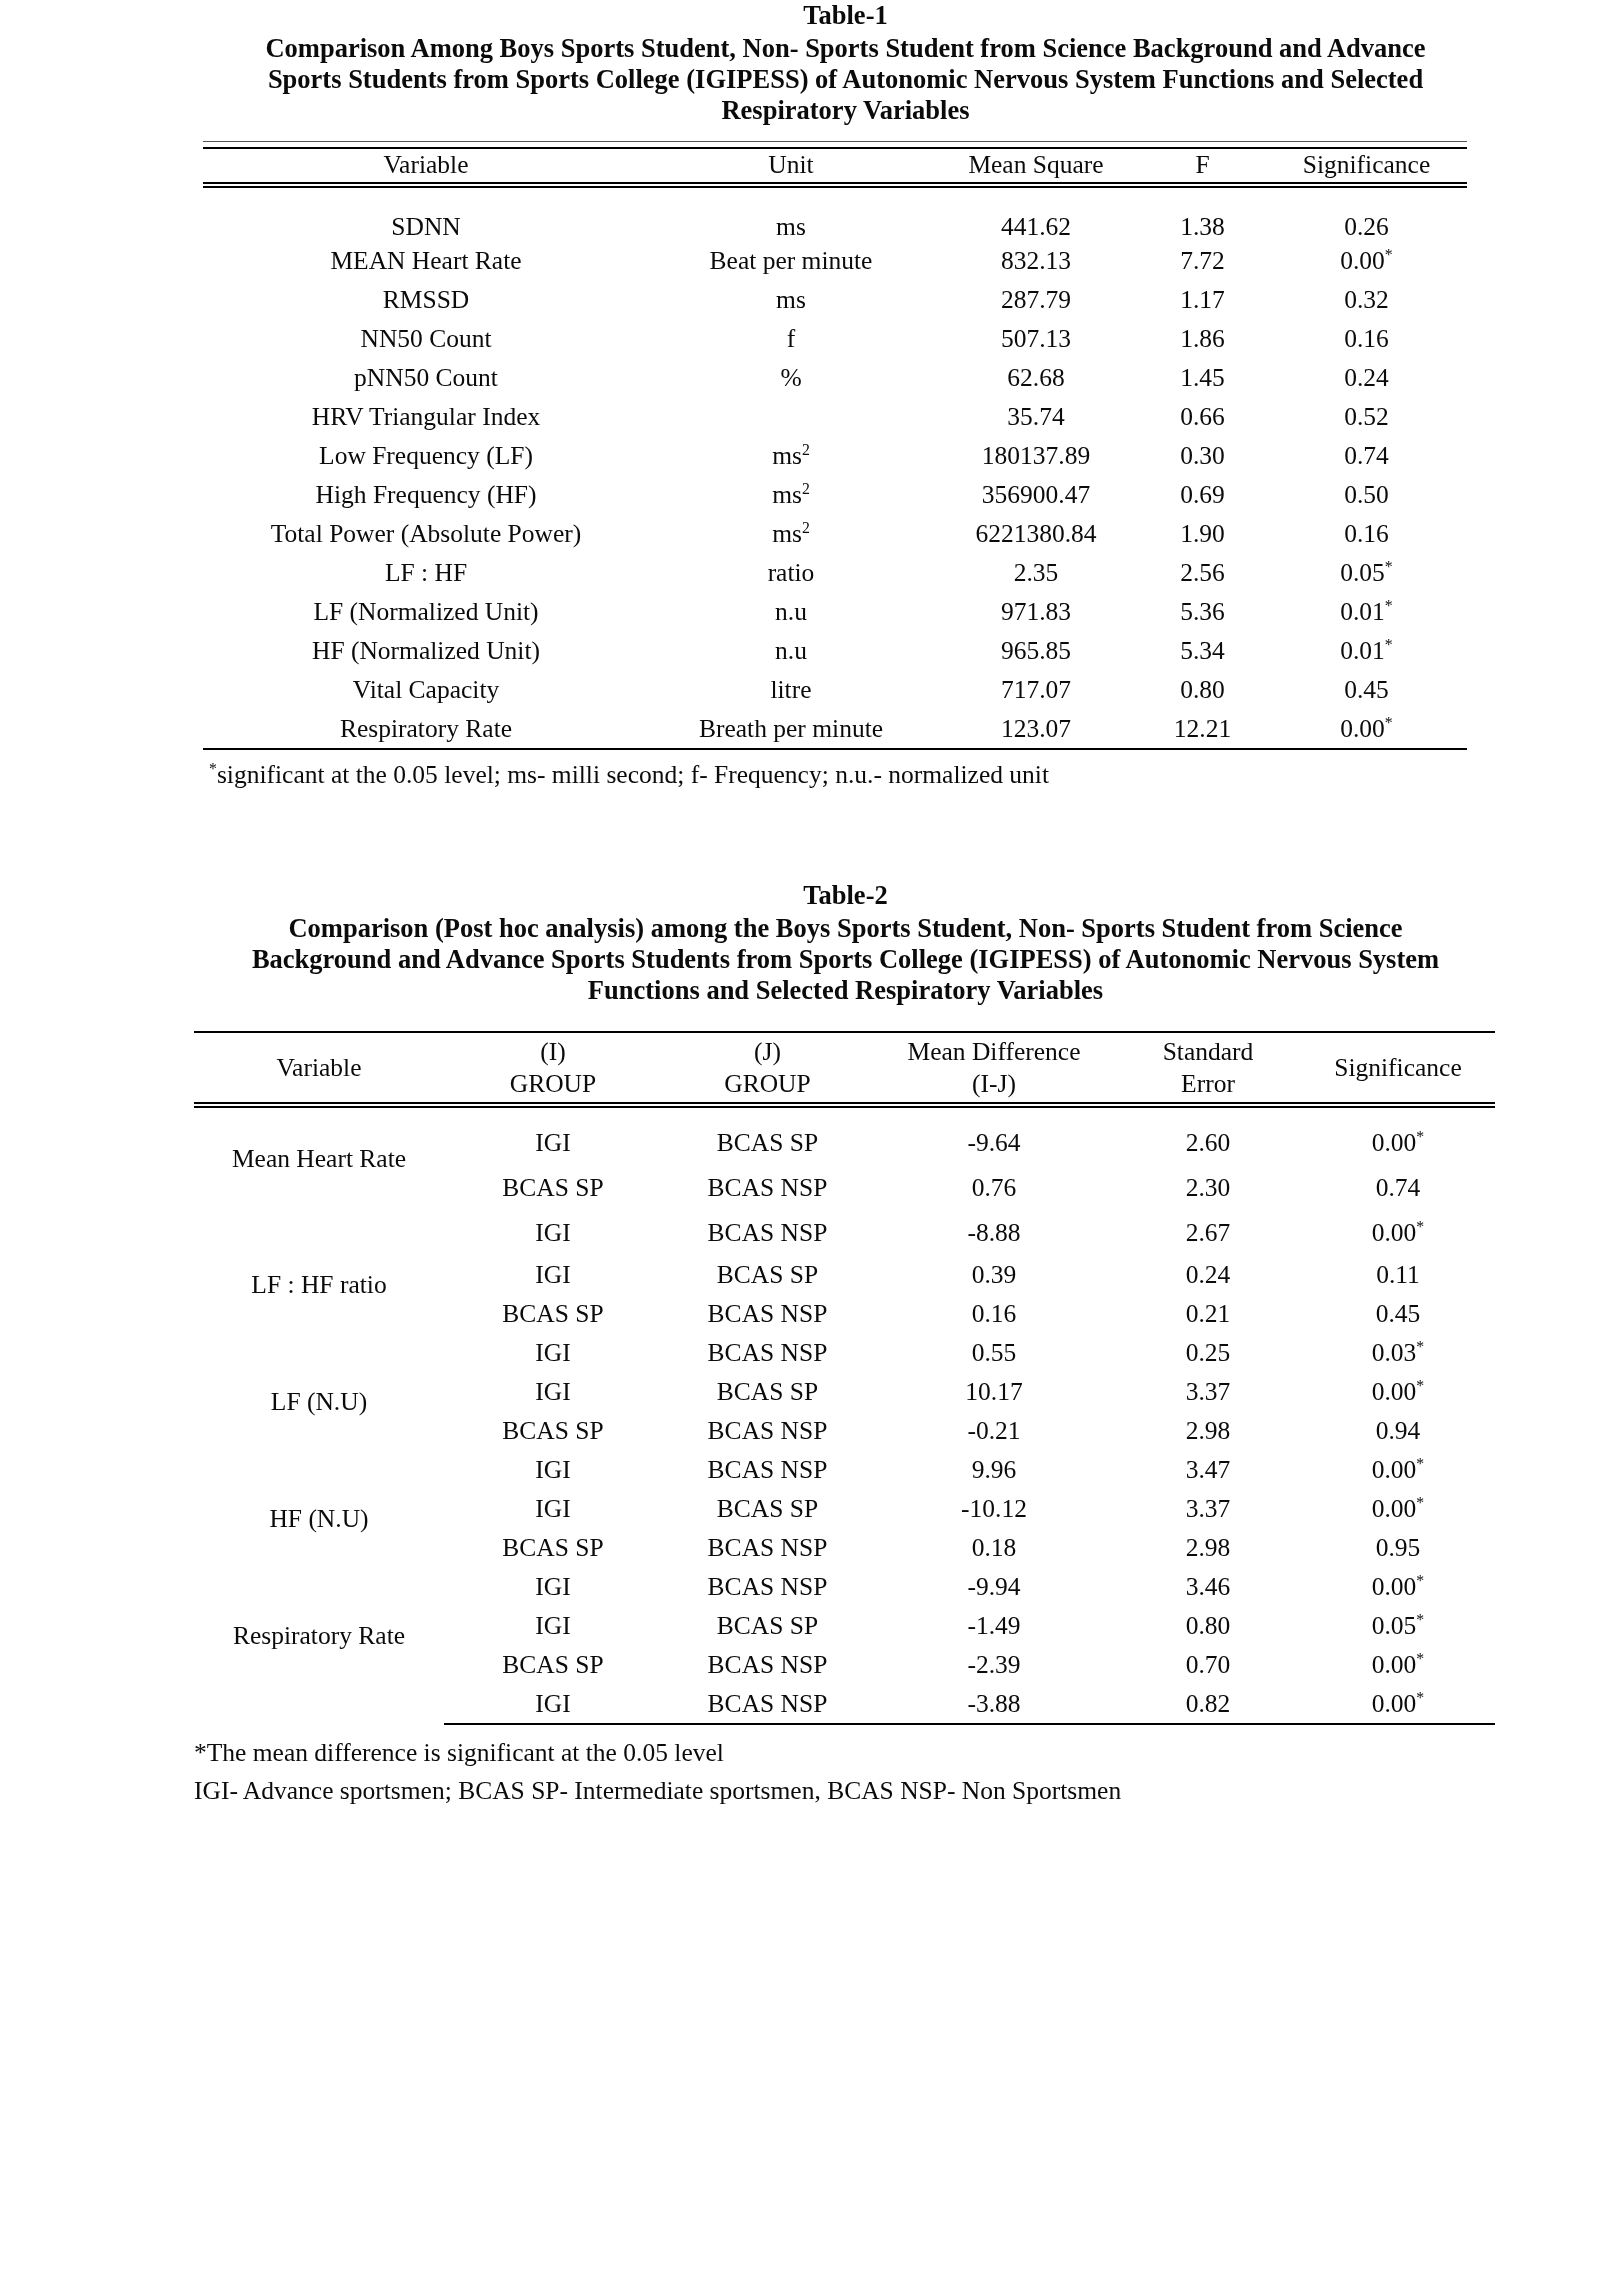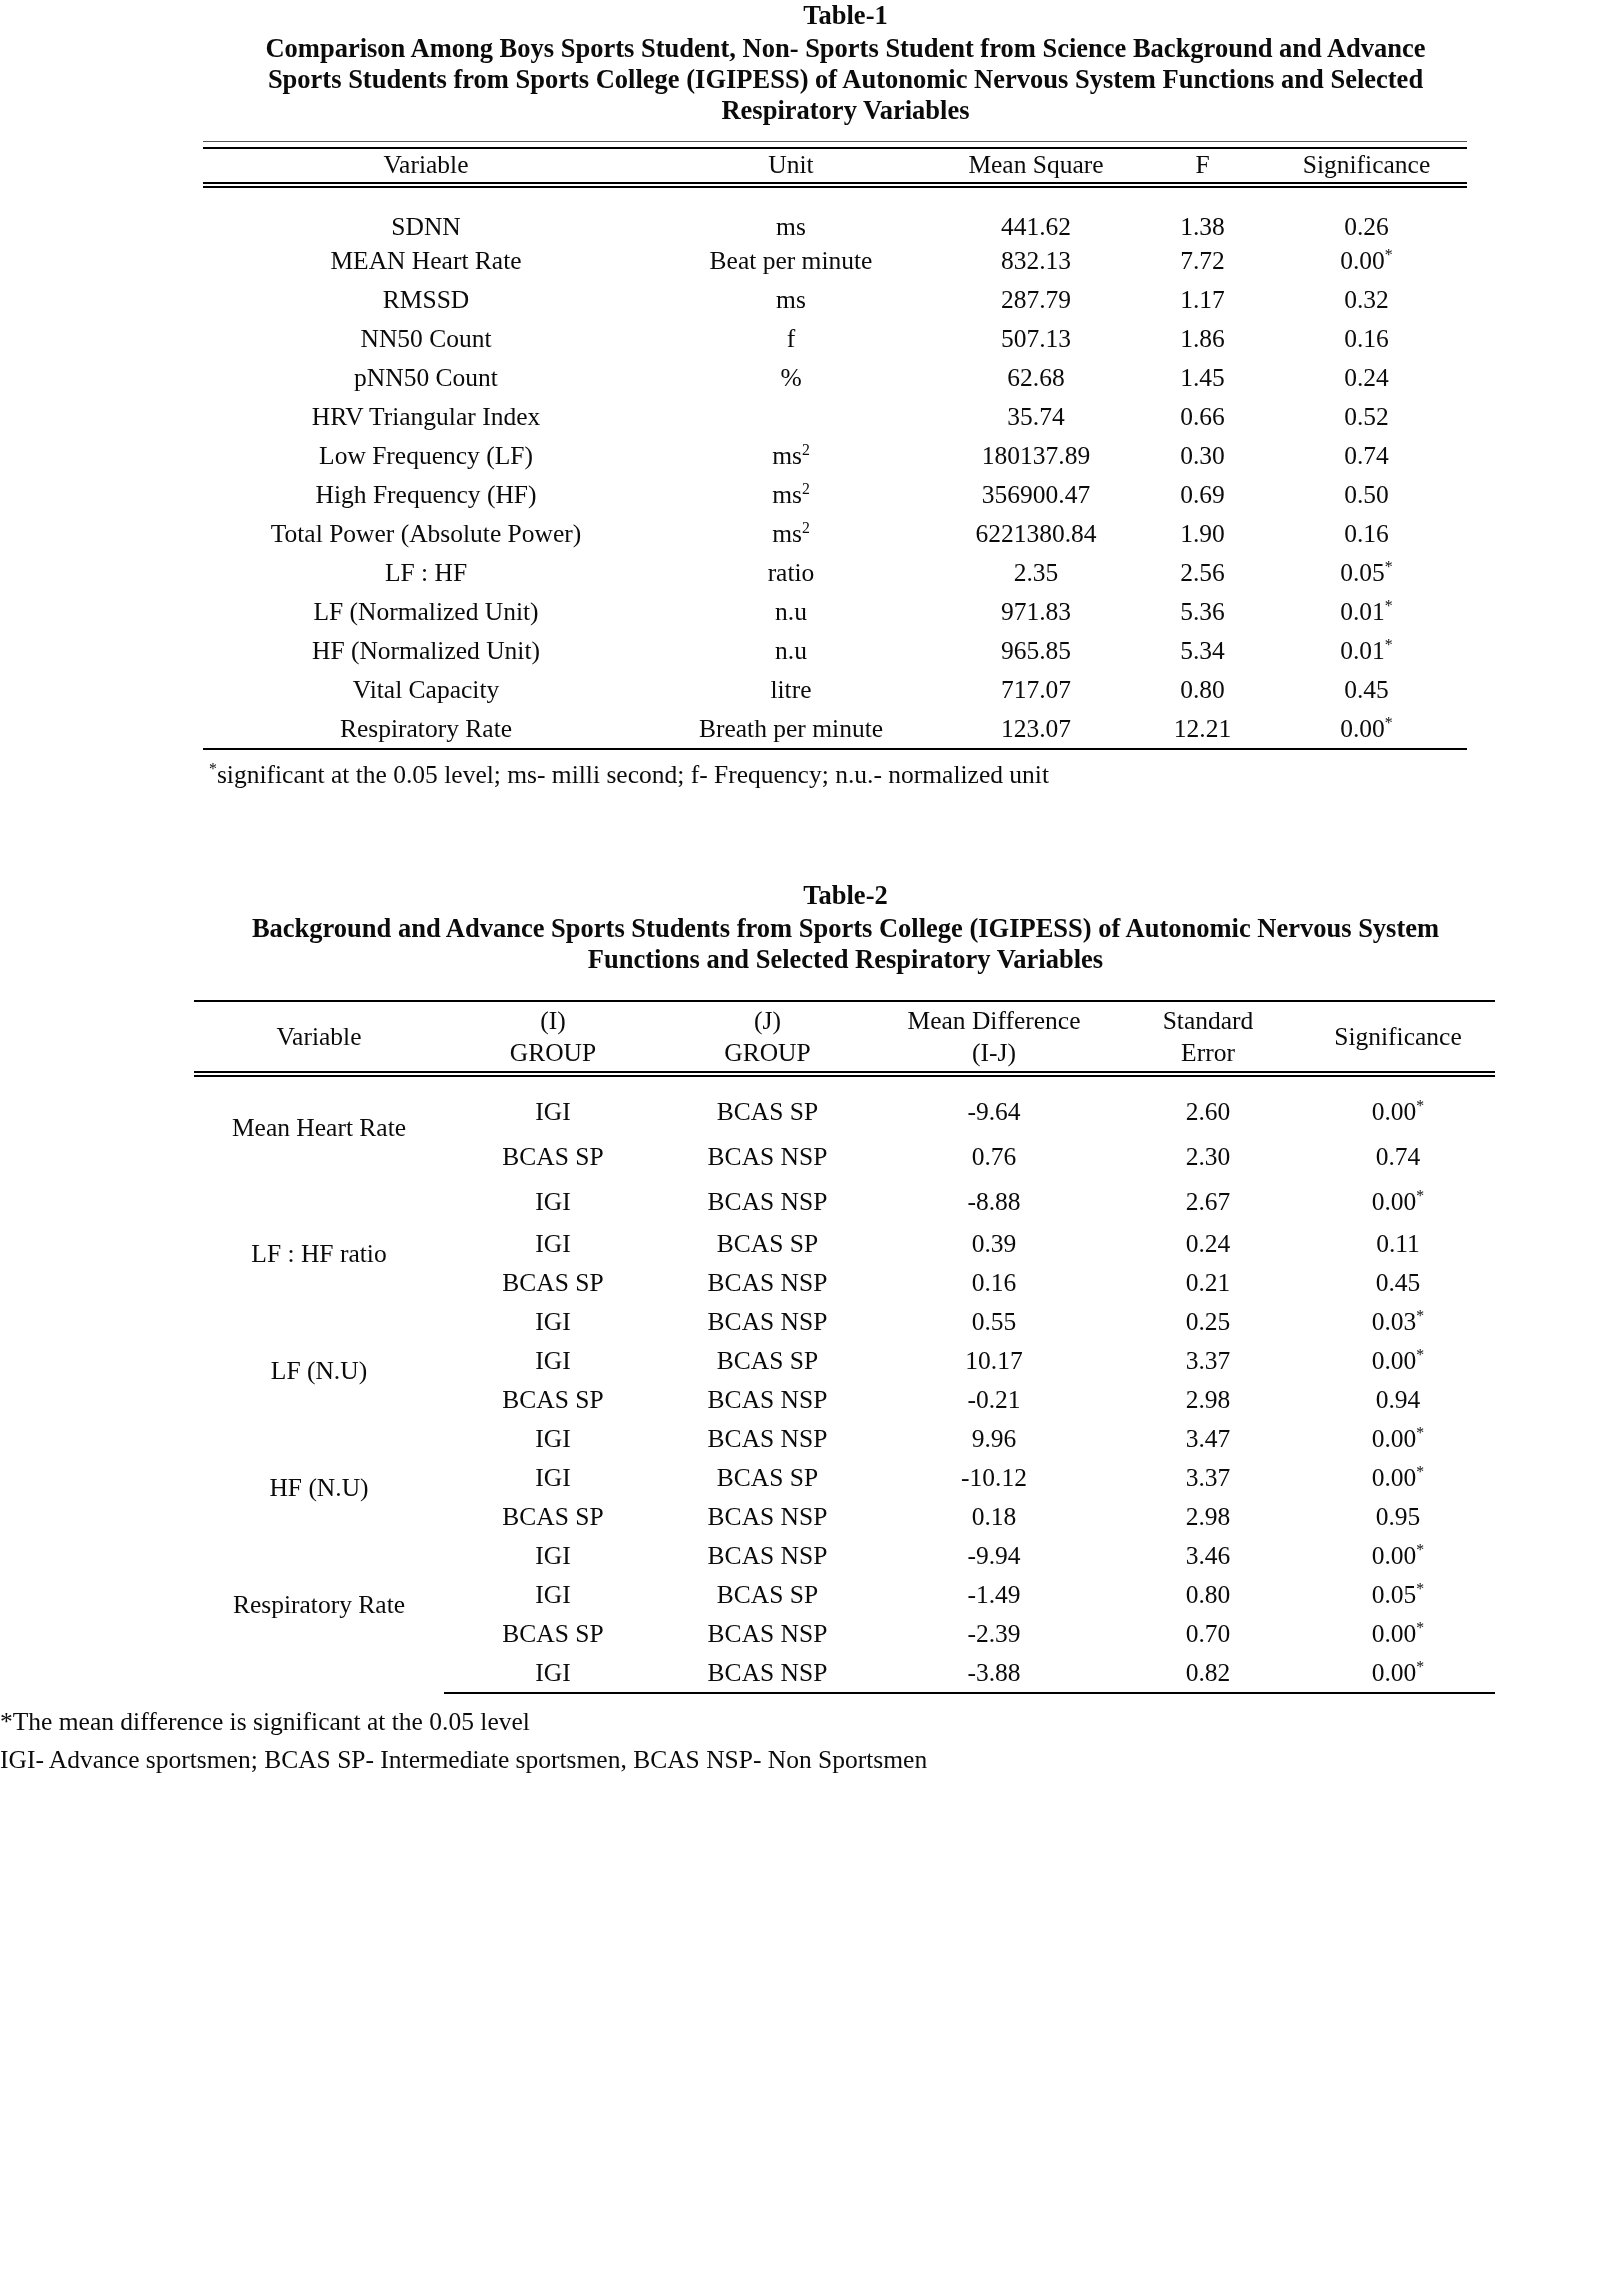--- a/index.html
+++ b/index.html
@@ -81,20 +81,21 @@
   
   .footnote {
     font-size: 25.5px;
     line-height: 31px;
   }
   .t1-footnote {
     margin-left: 209px;
     margin-top: 9px;
   }
   .fn2 {
+    margin-left: 194px;
   }
   .fn2-first { margin-top: 11.8px; }
   .fn2-second { margin-top: 7.8px; }
   
   table.t2 {
     margin-left: 194px;
     width: 1301px;
     margin-top: 25.5px;
     border-top: 2.9px solid #000;
   }
@@ -239,20 +240,21 @@
       </tr>
     </tbody>
   </table>
   </div>
 
   <div class="footnote t1-footnote"><sup>*</sup><span>significant at the 0.05 level; ms- milli second; f- Frequency; n.u.- normalized unit</span></div>
 
   <div class="t-label t2-label">Table-2</div>
 
   <div class="caption">
+    <span class="cap-line">Comparison (Post hoc analysis) among the Boys Sports Student, Non- Sports Student from Science</span>
     <span class="cap-line">Background and Advance Sports Students from Sports College (IGIPESS) of Autonomic Nervous System</span>
     <span class="cap-line">Functions and Selected Respiratory Variables</span>
   </div>
 
   <table class="t2">
     <thead>
       <tr>
         <th class="c2-var">
             <span class="hl">Variable</span>
           </th>

